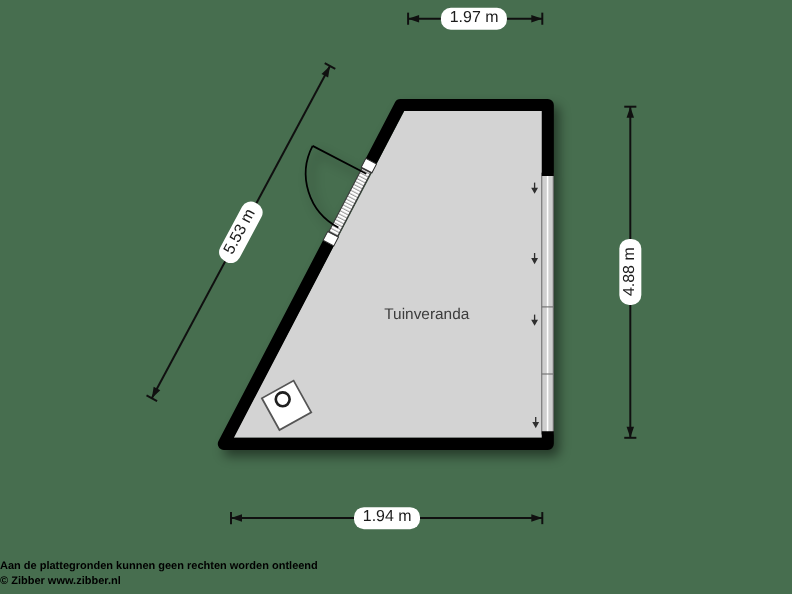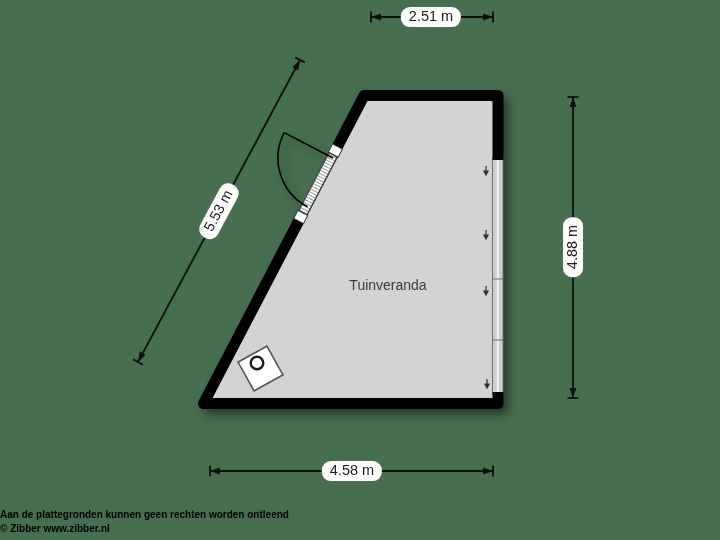--- a/index.html
+++ b/index.html
@@ -141,22 +141,22 @@
       <g>
         <line x1="138" y1="362" x2="300" y2="60"></line>
         <line x1="133.2" y1="359.4" x2="142.8" y2="364.6"></line>
         <line x1="295.2" y1="57.4" x2="304.8" y2="62.6"></line>
         <path d="M 138,362 L 145.7,354.8 L 139.7,351.6 Z" stroke="none"></path>
         <path d="M 300,60 L 298.3,70.4 L 292.3,67.2 Z" stroke="none"></path>
       </g>
     </g>
   </svg>
 
-  <div class="dim-label" style="left:431px;top:17px;">2.51 m</div>
-  <div class="dim-label" style="left:352px;top:471px;">4.58 m</div>
+  <div class="dim-label" style="left:431px;top:17px;">1.97 m</div>
+  <div class="dim-label" style="left:352px;top:471px;">1.94 m</div>
   <div class="dim-label rot-90" style="left:573px;top:247px;">4.88 m</div>
   <div class="dim-label rot-diag" style="left:219px;top:211px;">5.53 m</div>
 
   <div class="room-label" style="left:388px;top:268px;">Tuinveranda</div>
 
   <div class="footer">
     <div>Aan de plattegronden kunnen geen rechten worden ontleend</div>
     <div>© Zibber www.zibber.nl</div>
   </div>
 

